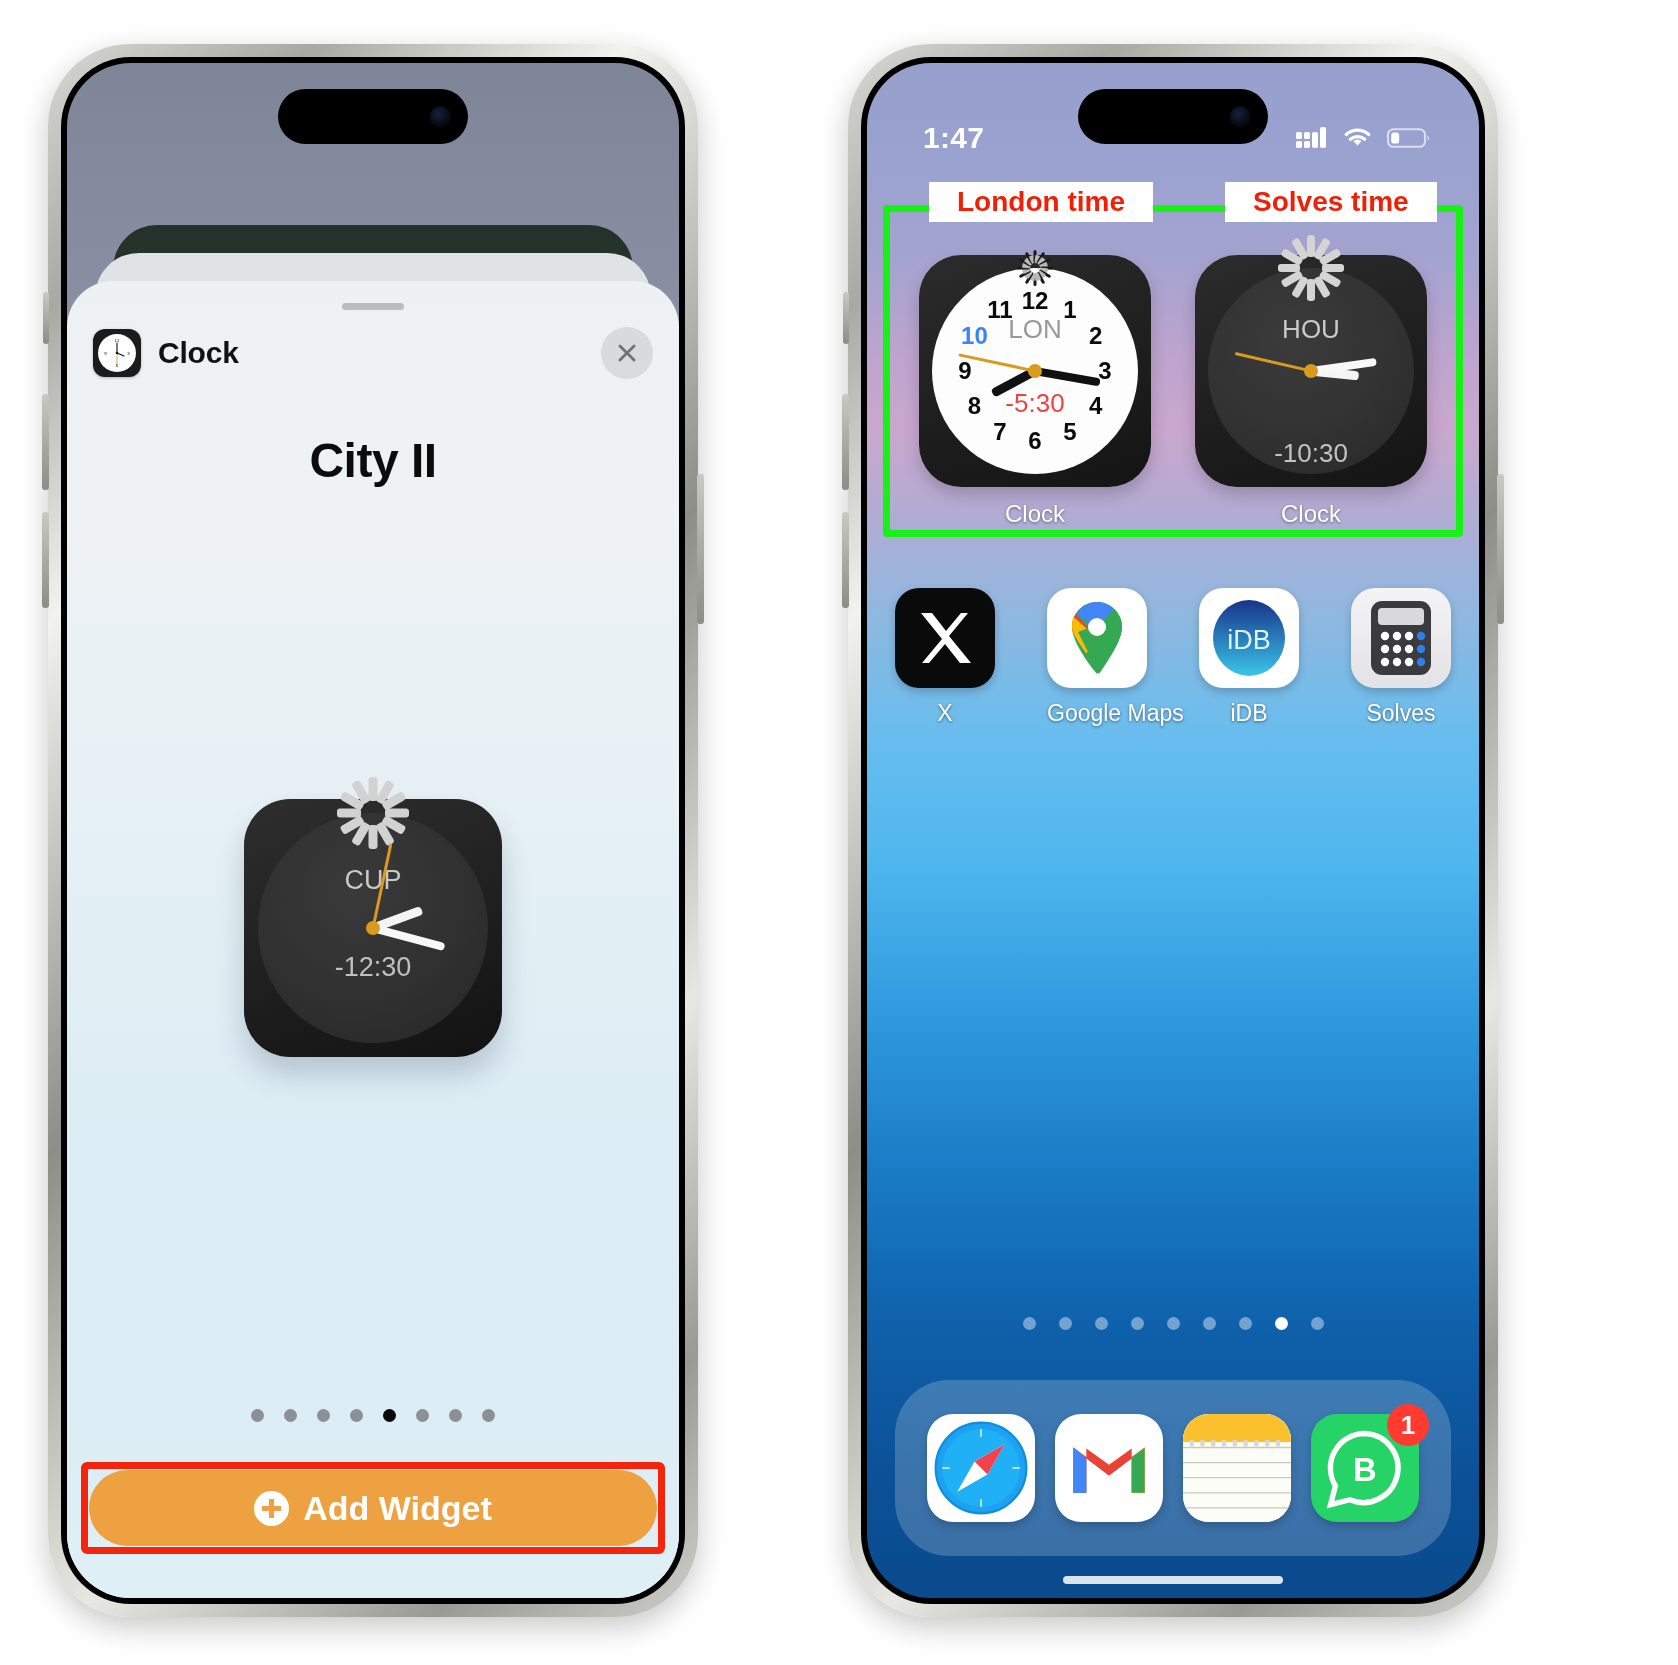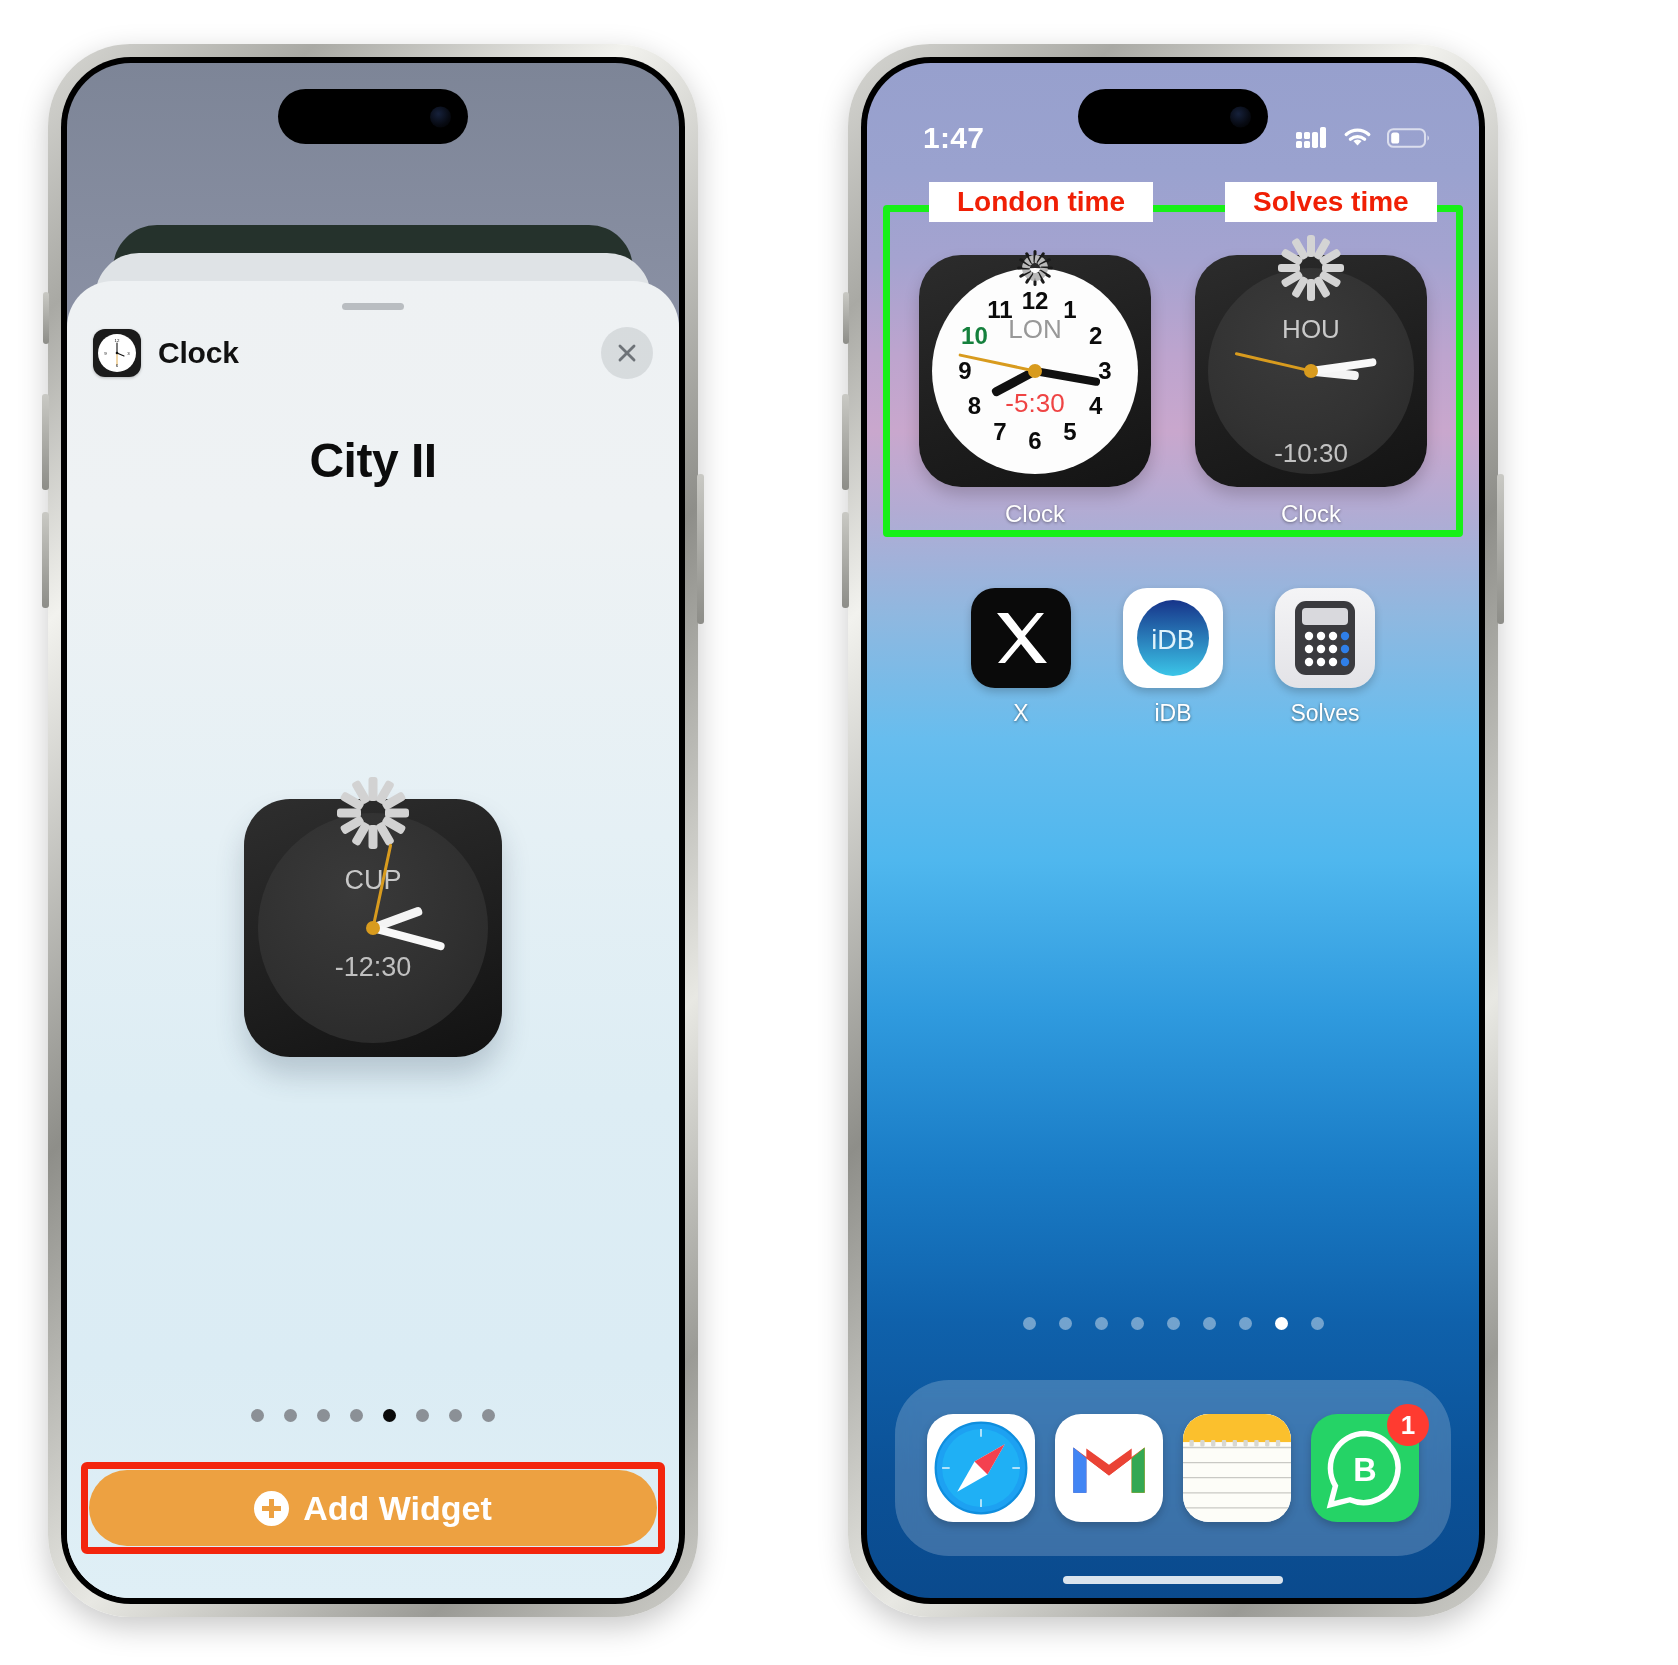--- a/index.html
+++ b/index.html
@@ -574,21 +574,21 @@
                     <div style="position: absolute; left: 50%; top: 50%; font-size: 24px; font-weight: 700; color: rgb(11, 11, 11); transform: translate(-50%, -50%) translate(0px, -70px);">12</div>
                     <div style="position: absolute; left: 50%; top: 50%; font-size: 24px; font-weight: 700; color: rgb(11, 11, 11); transform: translate(-50%, -50%) translate(35px, -60.6px);">1</div>
                     <div style="position: absolute; left: 50%; top: 50%; font-size: 24px; font-weight: 700; color: rgb(11, 11, 11); transform: translate(-50%, -50%) translate(60.6px, -35px);">2</div>
                     <div style="position: absolute; left: 50%; top: 50%; font-size: 24px; font-weight: 700; color: rgb(11, 11, 11); transform: translate(-50%, -50%) translate(70px, 0px);">3</div>
                     <div style="position: absolute; left: 50%; top: 50%; font-size: 24px; font-weight: 700; color: rgb(11, 11, 11); transform: translate(-50%, -50%) translate(60.6px, 35px);">4</div>
                     <div style="position: absolute; left: 50%; top: 50%; font-size: 24px; font-weight: 700; color: rgb(11, 11, 11); transform: translate(-50%, -50%) translate(35px, 60.6px);">5</div>
                     <div style="position: absolute; left: 50%; top: 50%; font-size: 24px; font-weight: 700; color: rgb(11, 11, 11); transform: translate(-50%, -50%) translate(0px, 70px);">6</div>
                     <div style="position: absolute; left: 50%; top: 50%; font-size: 24px; font-weight: 700; color: rgb(11, 11, 11); transform: translate(-50%, -50%) translate(-35px, 60.6px);">7</div>
                     <div style="position: absolute; left: 50%; top: 50%; font-size: 24px; font-weight: 700; color: rgb(11, 11, 11); transform: translate(-50%, -50%) translate(-60.6px, 35px);">8</div>
                     <div style="position: absolute; left: 50%; top: 50%; font-size: 24px; font-weight: 700; color: rgb(11, 11, 11); transform: translate(-50%, -50%) translate(-70px, 0px);">9</div>
-                    <div style="position: absolute; left: 50%; top: 50%; font-size: 24px; font-weight: 700; color: #15803d; transform: translate(-50%, -50%) translate(-60.6px, -35px);">10</div>
+                    <div style="position: absolute; left: 50%; top: 50%; font-size: 24px; font-weight: 700; color: #3b82f6; transform: translate(-50%, -50%) translate(-60.6px, -35px);">10</div>
                     <div style="position: absolute; left: 50%; top: 50%; font-size: 24px; font-weight: 700; color: rgb(11, 11, 11); transform: translate(-50%, -50%) translate(-35px, -60.6px);">11</div>
                   </div>
                 <div class="city-label" style="top:46px;font-size:26px;color:#989898;">LON</div>
                 <div class="offset-label" style="top:120px;font-size:26px;color:#ef4444;">-5:30</div>
                 <div class="hand" style="width:9px;height:48px;background:#111;transform:translateX(-50%) rotate(-118deg);"></div>
                 <div class="hand" style="width:8px;height:66px;background:#111;transform:translateX(-50%) rotate(100deg);"></div>
                 <div class="hand" style="width:3px;height:78px;background:#d89b1e;transform:translateX(-50%) rotate(-78deg);"></div>
                 <div class="hub" style="width:14px;height:14px;background:#d89b1e;"></div>
               </div>
             </div>
@@ -652,20 +652,33 @@
 
           <div class="app-cell">
             <div class="app-ic" style="background:#0a0a0a;">
               <svg viewBox="0 0 100 100" style="position:absolute;inset:0;width:100%;height:100%;">
                 <path d="M26 25 L47 51 L27 75 L34 75 L50 56 L65 75 L76 75 L54 48 L73 25 L66 25 L51 43 L37 25 Z" fill="#fff"></path>
               </svg>
             </div>
             <div class="app-lbl">X</div>
           </div>
 
+          <div class="app-cell">
+            <div class="app-ic" style="background:#fff;">
+              <svg viewBox="0 0 100 100" style="position:absolute;inset:0;width:100%;height:100%;">
+                <path d="M50 14c-14 0-25 11-25 25 0 18 25 47 25 47s25-29 25-47c0-14-11-25-25-25z" fill="#34a853"></path>
+                <path d="M29 26c4.5-7.2 12.3-12 21-12 6.5 0 12.4 2.7 16.6 7l-17 19.5z" fill="#4285f4"></path>
+                <path d="M25 39c0-4.9 1.4-9.4 3.9-13.3L50 50l-10 15C31.5 54 25 44.7 25 39z" fill="#ea4335"></path>
+                <path d="M26.2 28.5 50 50l-10.6 15.6C32 55.3 25 45.3 25 39c0-3.8.4-7.3 1.2-10.5z" fill="#fbbc04"></path>
+                <path d="M31 44 52 86c9-13 23-34 23-47 0-4-1-8-2.6-11z" fill="#34a853"></path>
+                <circle cx="50" cy="39" r="9" fill="#fff"></circle>
+              </svg>
+            </div>
+            <div class="app-lbl">Google Maps</div>
+          </div>
 
           <div class="app-cell">
             <div class="app-ic" style="background:#fff;">
               <svg viewBox="0 0 100 100" style="position:absolute;inset:0;width:100%;height:100%;">
                 <defs>
                   <linearGradient id="idbg" x1="0" y1="0" x2="0" y2="1">
                     <stop offset="0%" stop-color="#17348a"></stop>
                     <stop offset="100%" stop-color="#3bc5e8"></stop>
                   </linearGradient>
                 </defs>

